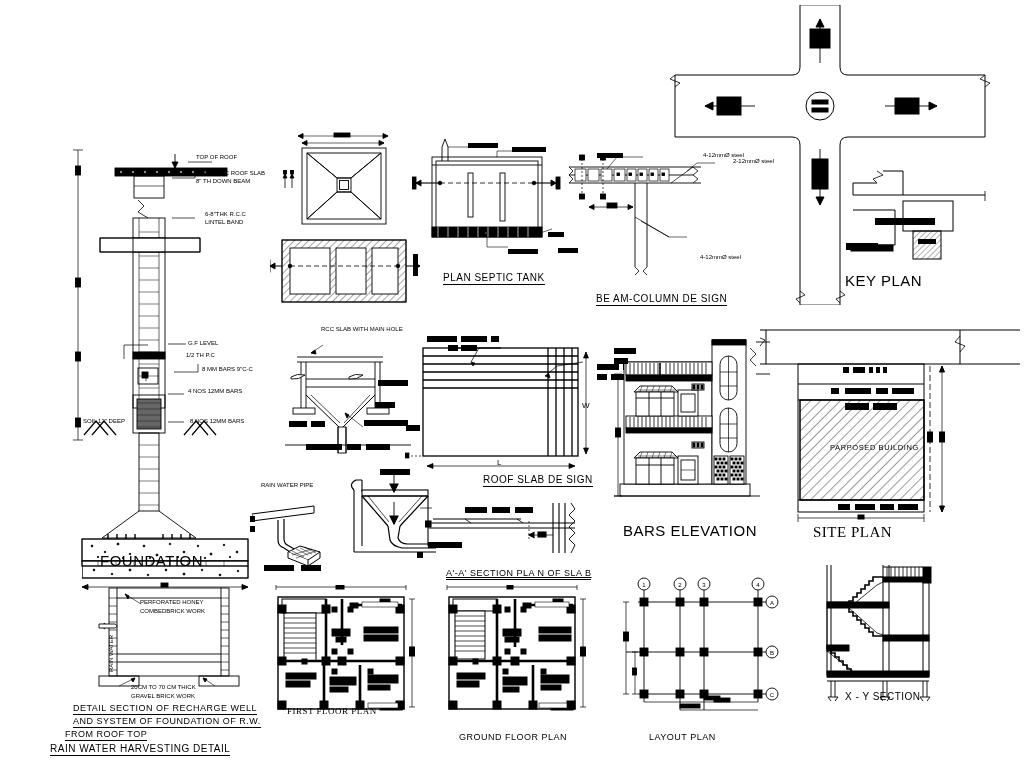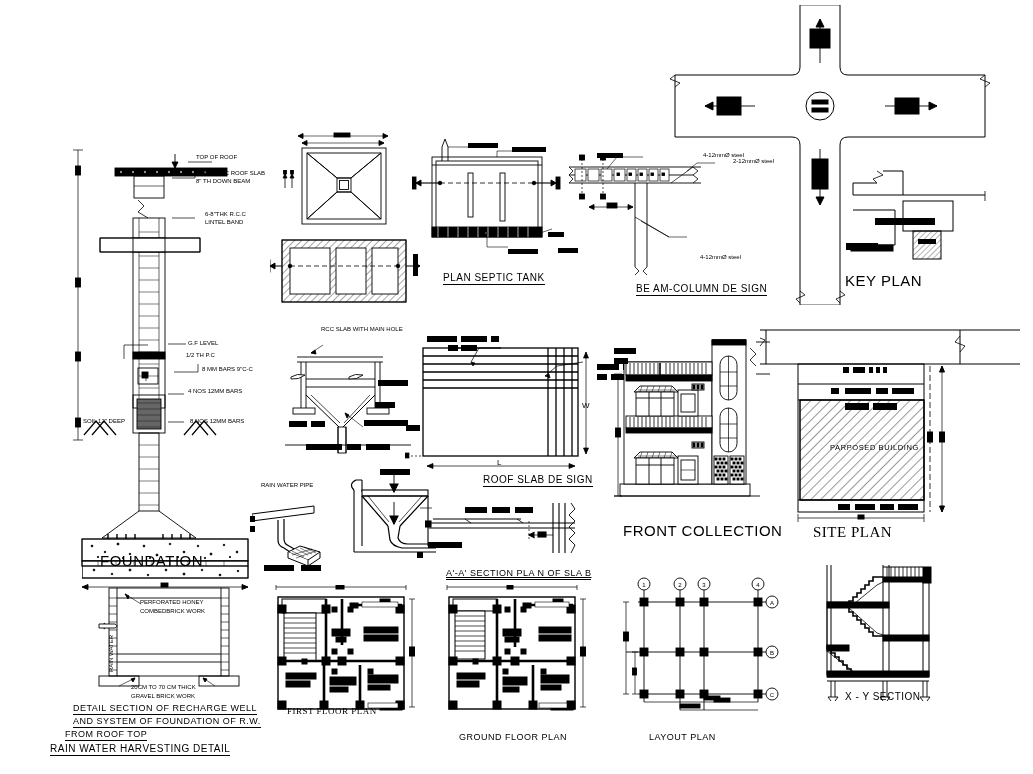--- a/index.html
+++ b/index.html
@@ -469,21 +469,21 @@
     <line x1="132" y1="18" x2="150" y2="18" stroke-width="0.6"></line>
     <line x1="104" y1="92" x2="122" y2="92" stroke-width="0.6"></line>
   </g>
 </svg>
 </div>
 <div class="abs" style="left:597px;top:153px;width:26px;height:5px;background:#000;"></div>
 <div class="lbl" style="left:703px;top:152px;">4-12mmØ steel</div>
 <div class="lbl" style="left:733px;top:158px;">2-12mmØ steel</div>
 <div class="lbl" style="left:700px;top:254px;">4-12mmØ steel</div>
 <div class="abs" style="left:558px;top:248px;width:20px;height:5px;background:#000;"></div>
-<div class="ttl ttl-md ul" style="left:596px;top:283px;margin-left:40px;">BE AM-COLUMN DE SIGN</div>
+<div class="ttl ttl-md ul" style="left:596px;top:293px;">BE AM-COLUMN DE SIGN</div>
 
 <div class="abs" style="left:655px;top:5px;">
 <svg width="375" height="300" viewBox="0 0 375 300">
   <g stroke="#000" fill="none" stroke-width="1">
 
     <path d="M145,0 L145,62 Q145,70 137,70 L20,70"></path>
     <path d="M185,0 L185,62 Q185,70 193,70 L330,70"></path>
     <path d="M145,300 L145,140 Q145,132 137,132 L20,132"></path>
     <path d="M185,300 L185,140 Q185,132 193,132 L330,132"></path>
 
@@ -903,21 +903,21 @@
     <rect x="5.5" y="96" width="5" height="9" fill="#000"></rect>
 
     <path d="M140,16 L146,22 L140,28 L146,34" stroke-width="0.8"></path>
     <line x1="146" y1="10" x2="160" y2="10"></line>
     <line x1="146" y1="42" x2="160" y2="42"></line>
   </g>
 </svg>
 </div>
 <div class="abs" style="left:614px;top:348px;width:22px;height:6px;background:#000;"></div>
 <div class="abs" style="left:614px;top:358px;width:14px;height:6px;background:#000;"></div>
-<div class="ttl ttl-lg" style="left:623px;top:522px;">FRONT COLLECTION</div>
+<div class="ttl ttl-lg" style="left:623px;top:522px;">BARS ELEVATION</div>
 
 <div class="abs" style="left:760px;top:322px;">
 <svg width="265" height="200" viewBox="0 0 265 200">
   <defs>
           <pattern id="hatchS" width="7" height="7" patternUnits="userSpaceOnUse" patternTransform="rotate(45)">
     <line x1="0" y1="0" x2="0" y2="7" stroke="#000" stroke-width="0.8"></line>
           </pattern>
         </defs>
   <g stroke="#000" fill="none" stroke-width="1">
 

